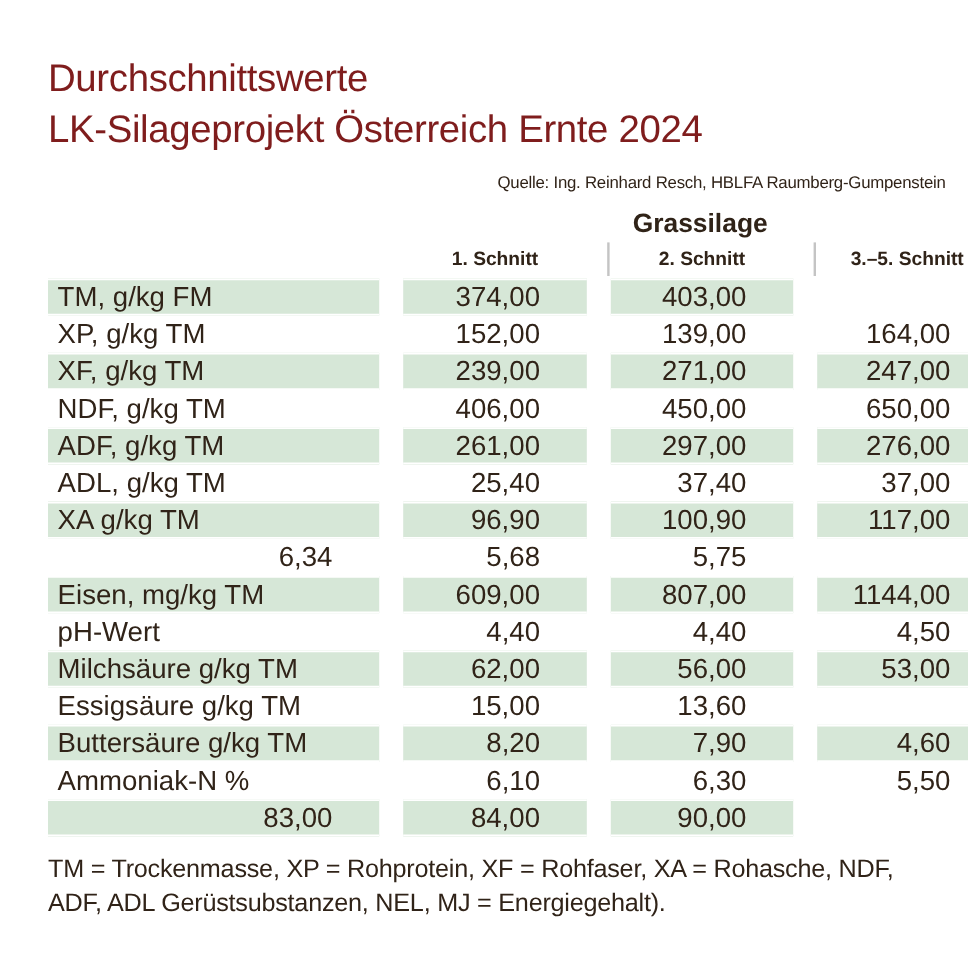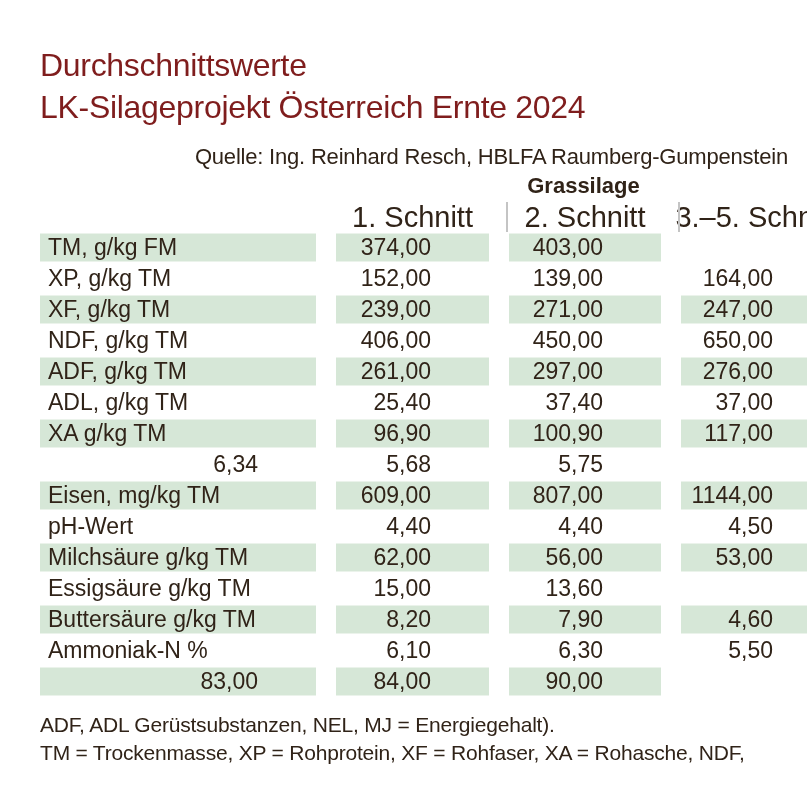--- a/index.html
+++ b/index.html
@@ -26,21 +26,21 @@
     letter-spacing: -0.3px;
     color: #7f1d1d;
     white-space: nowrap;
   }
   .source {
     position: absolute;
     left: 40px;
     top: 144px;
     width: 748px;
     text-align: right;
-    font-size: 22px;
+    font-size: 14px;
     letter-spacing: -0.2px;
     white-space: nowrap;
   }
   .table {
     position: absolute;
     left: 40px;
     top: 170px;
     width: 746px;
     font-size: 23px;
   }
@@ -56,39 +56,39 @@
     white-space: nowrap;
   }
   .group-h {
     grid-column: 2 / 5;
     justify-content: center;
     font-weight: bold;
     font-size: 22px;
   }
   .ch {
     justify-content: center;
-    font-weight: normal;
-    font-size: 29px;
+    font-weight: bold;
+    font-size: 16px;
     position: relative;
   }
   .ch.sep::before {
     content: "";
     position: absolute;
     left: -3px;
     top: 1px;
     bottom: 2px;
     width: 1.5px;
     background: #c4c4c4;
   }
   .lbl {
     padding-left: 8px;
   }
   .num {
     justify-content: flex-end;
-    padding-right: 58px;
+    padding-right: 39px;
   }
   .green .cell {
     background: #d6e7d7;
     box-shadow: inset 0 1.5px 0 #ffffff, inset 0 -1.5px 0 #ffffff;
   }
   .footnote {
     position: absolute;
     left: 40px;
     top: 711px;
     width: 748px;
@@ -220,17 +220,17 @@
 
     <div class="grid-row green">
       <div class="cell num">83,00</div>
       <div class="cell num">84,00</div>
       <div class="cell num">90,00</div>
     </div>
 
   </div>
 
   <div class="footnote">
+    <div>TM = Trockenmasse, XP = Rohprotein, XF = Rohfaser, XA = Rohasche, NDF,</div>
     <div>ADF, ADL Gerüstsubstanzen, NEL, MJ = Energiegehalt).</div>
-    <div>TM = Trockenmasse, XP = Rohprotein, XF = Rohfaser, XA = Rohasche, NDF,</div>
   </div>
 
 </div>
 
 </body></html>

